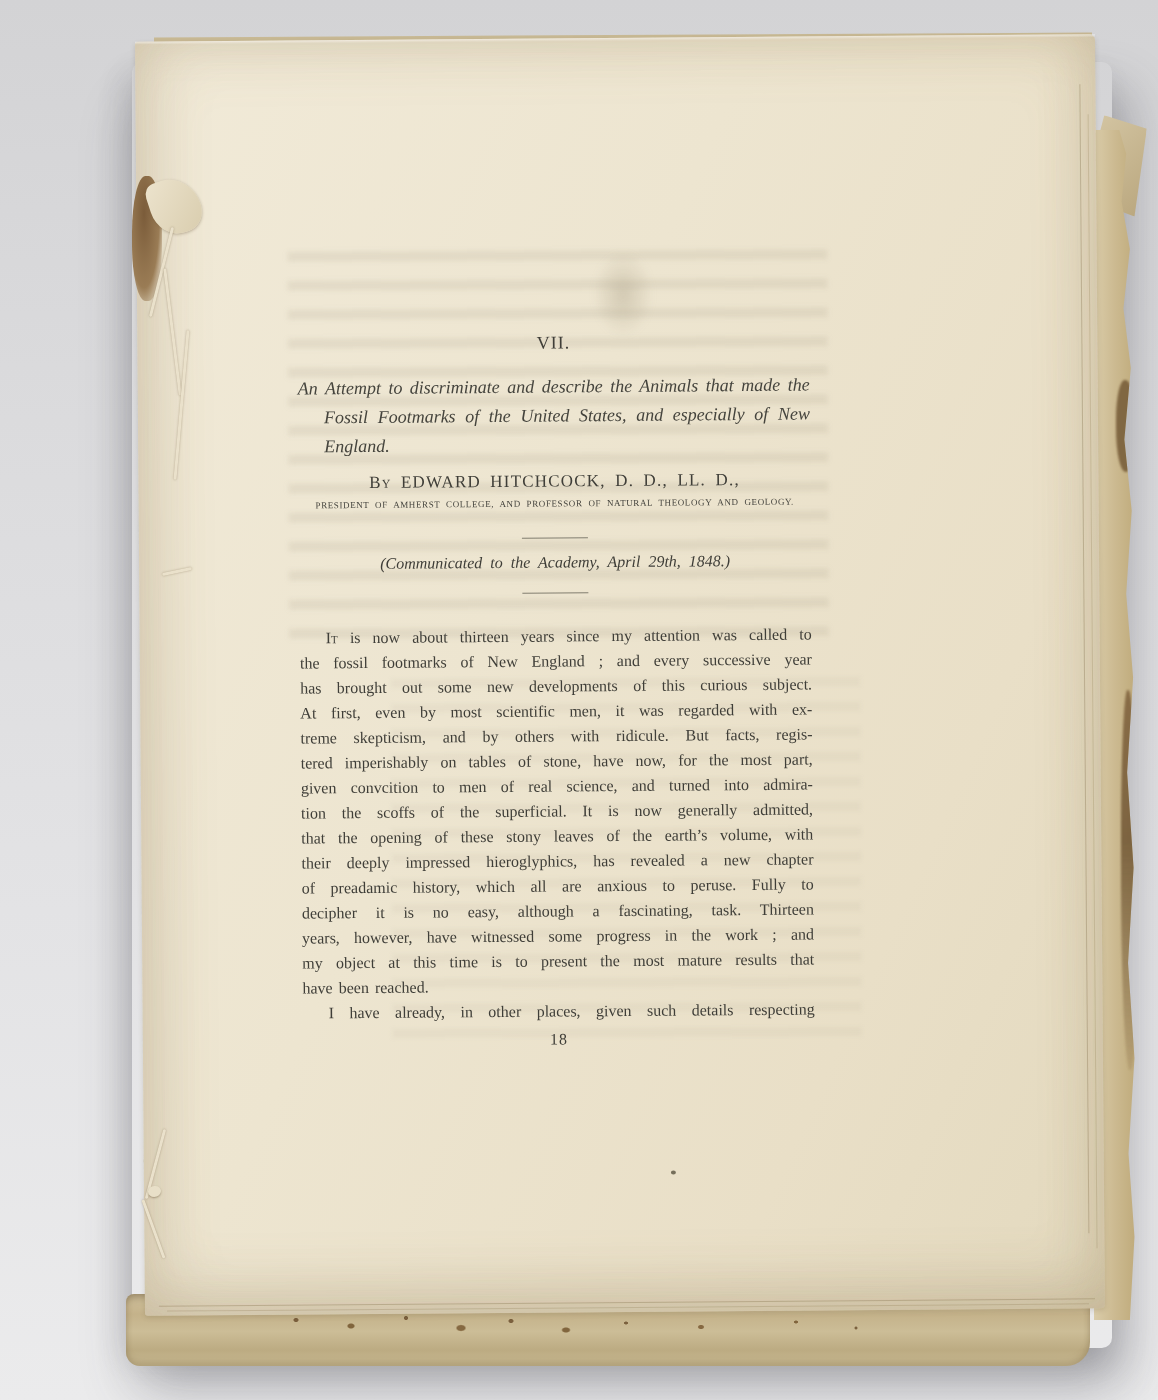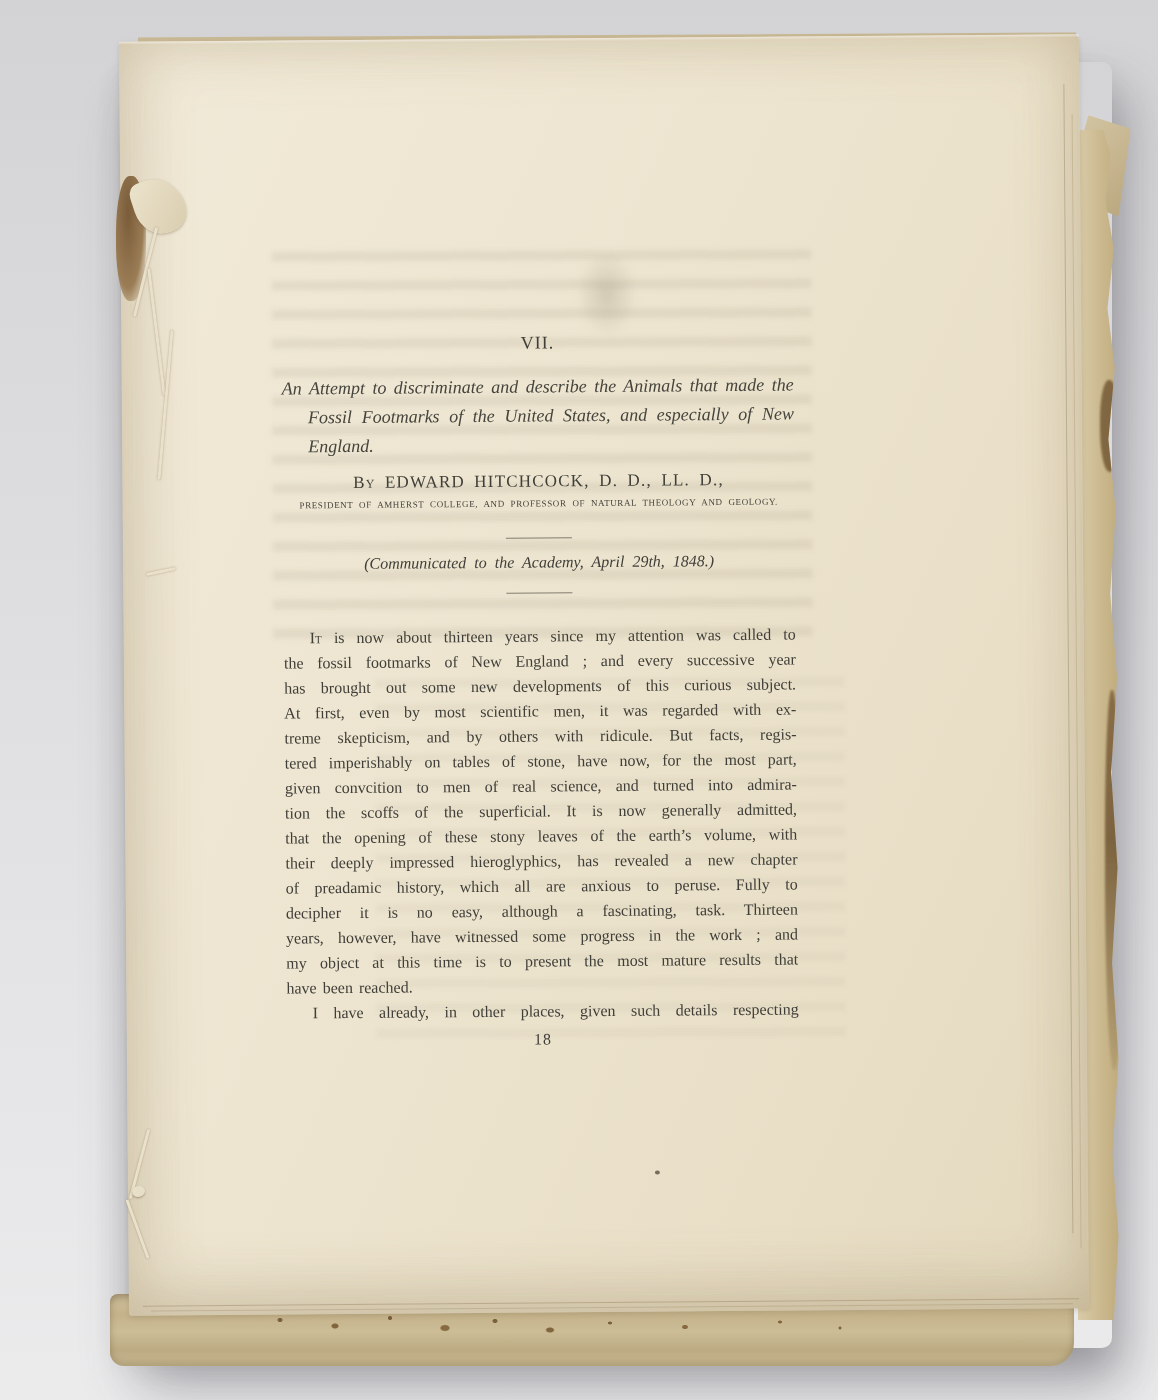--- a/index.html
+++ b/index.html
@@ -6,21 +6,21 @@
   html,body { width:1158px; height:1400px; }
   body {
     position:relative; overflow:hidden;
     background: linear-gradient(180deg,#d3d3d5 0%,#dbdbdd 30%,#e3e3e5 65%,#ebebec 100%);
     font-family:"Liberation Serif","DejaVu Serif",serif;
   }
   .book-shadow {
     position:absolute; left:132px; top:62px; width:980px; height:1286px; border-radius:10px;
     box-shadow: 16px 28px 50px rgba(72,72,82,0.30), -8px 12px 28px rgba(72,72,82,0.15), 0 42px 55px rgba(72,72,82,0.20);
   }
-  .book { position:absolute; left:108px; top:30px; width:1020px; height:1336px; }
+  .book { position:absolute; left:124px; top:30px; width:1020px; height:1336px; }
 
   
   .under-stack {
     position:absolute; left:2px; right:54px; bottom:0; height:72px;
     border-radius:8px 12px 24px 14px;
     background: linear-gradient(180deg,#d2c39f 0%,#c4b28a 28%,#ccbd97 52%,#bcab82 78%,#c9ba93 100%);
     box-shadow: inset 0 7px 9px -4px rgba(92,72,42,0.5), inset 0 -4px 6px rgba(120,98,64,0.3);
   }
   .speckles {
     position:absolute; left:130px; top:14px; width:640px; height:34px; opacity:.85;

